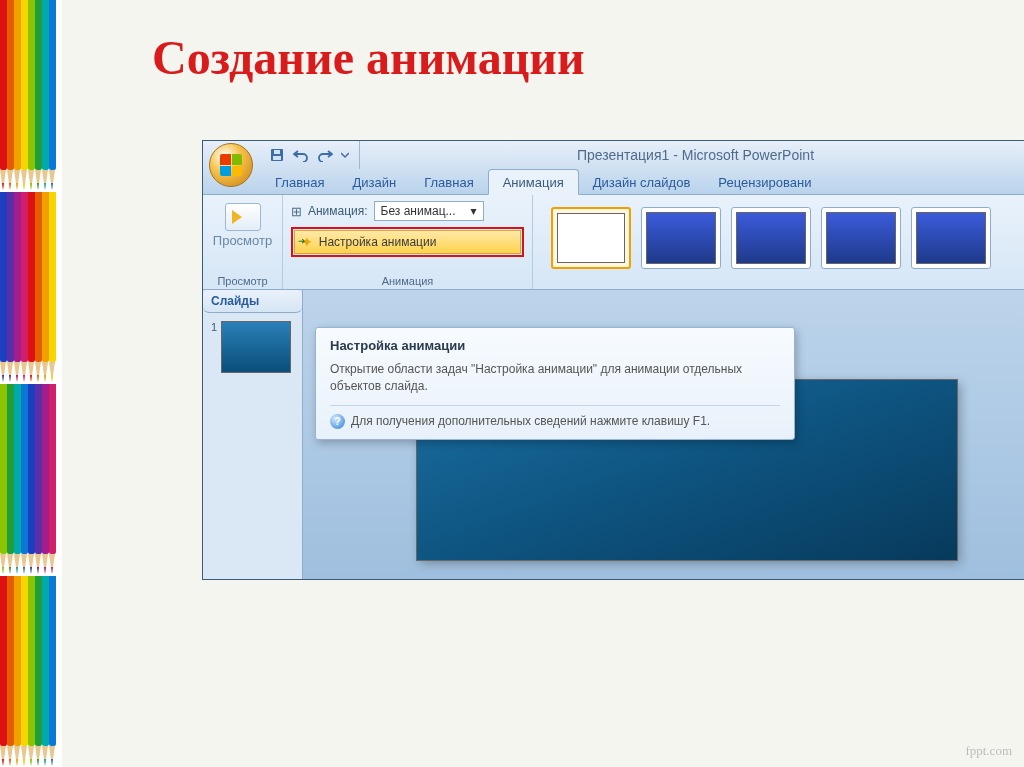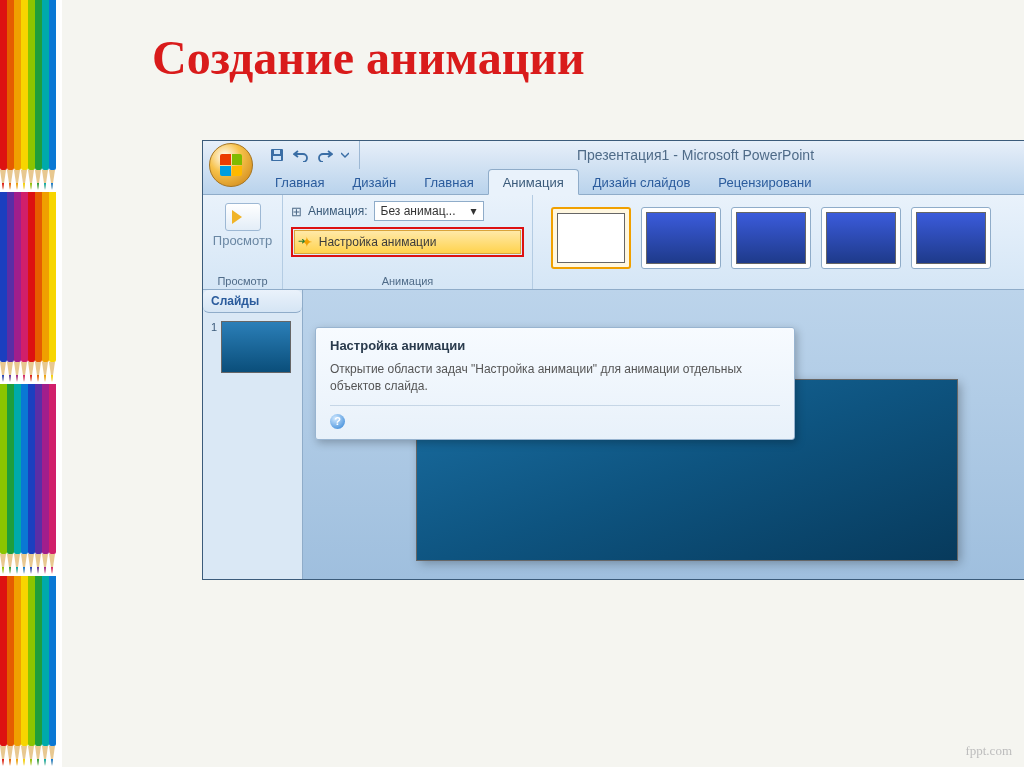--- a/index.html
+++ b/index.html
@@ -564,19 +564,20 @@
       <div class="slide-area">
         <div class="big-slide"></div>
       </div>
     </div>
 
     <div class="tooltip">
       <div class="tooltip-title">Настройка анимации</div>
       <div class="tooltip-body">Открытие области задач "Настройка анимации" для анимации отдельных объектов слайда.</div>
       <div class="tooltip-help">
         <div class="help-icon">?</div>
+        <span>Для получения дополнительных сведений нажмите клавишу F1.</span>
       </div>
     </div>
 
   </div>
 </div>
 
 <div class="watermark">fppt.com</div>
 
 </body></html>

